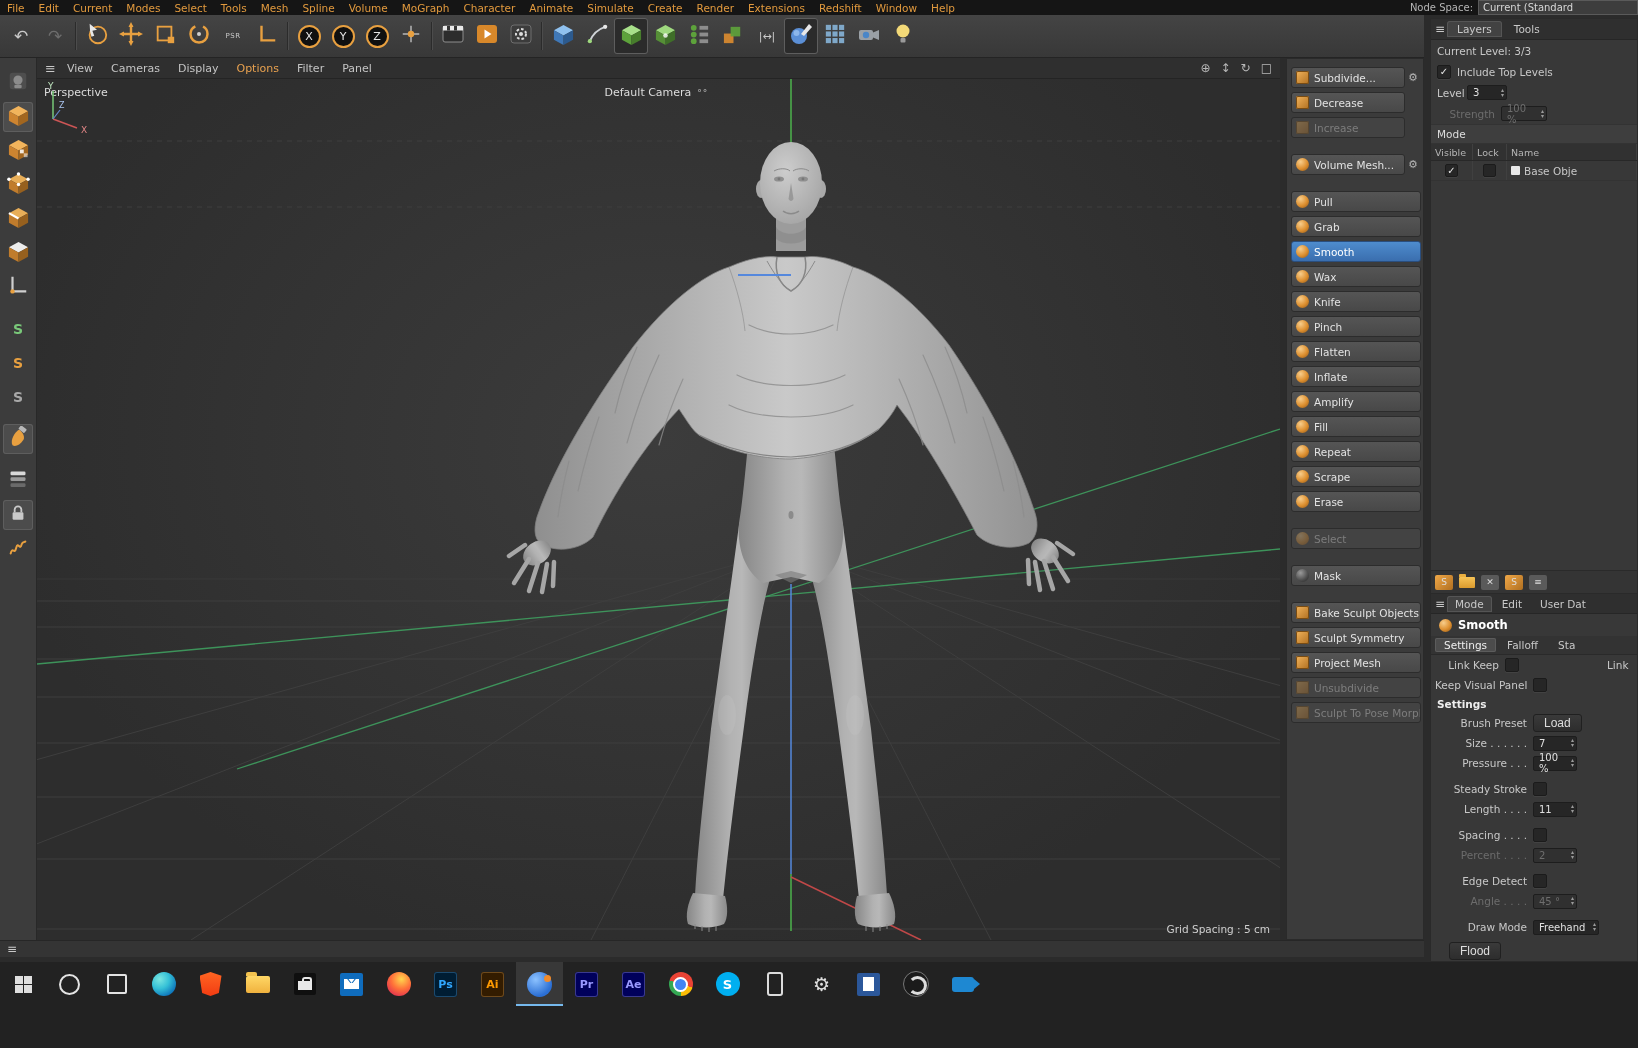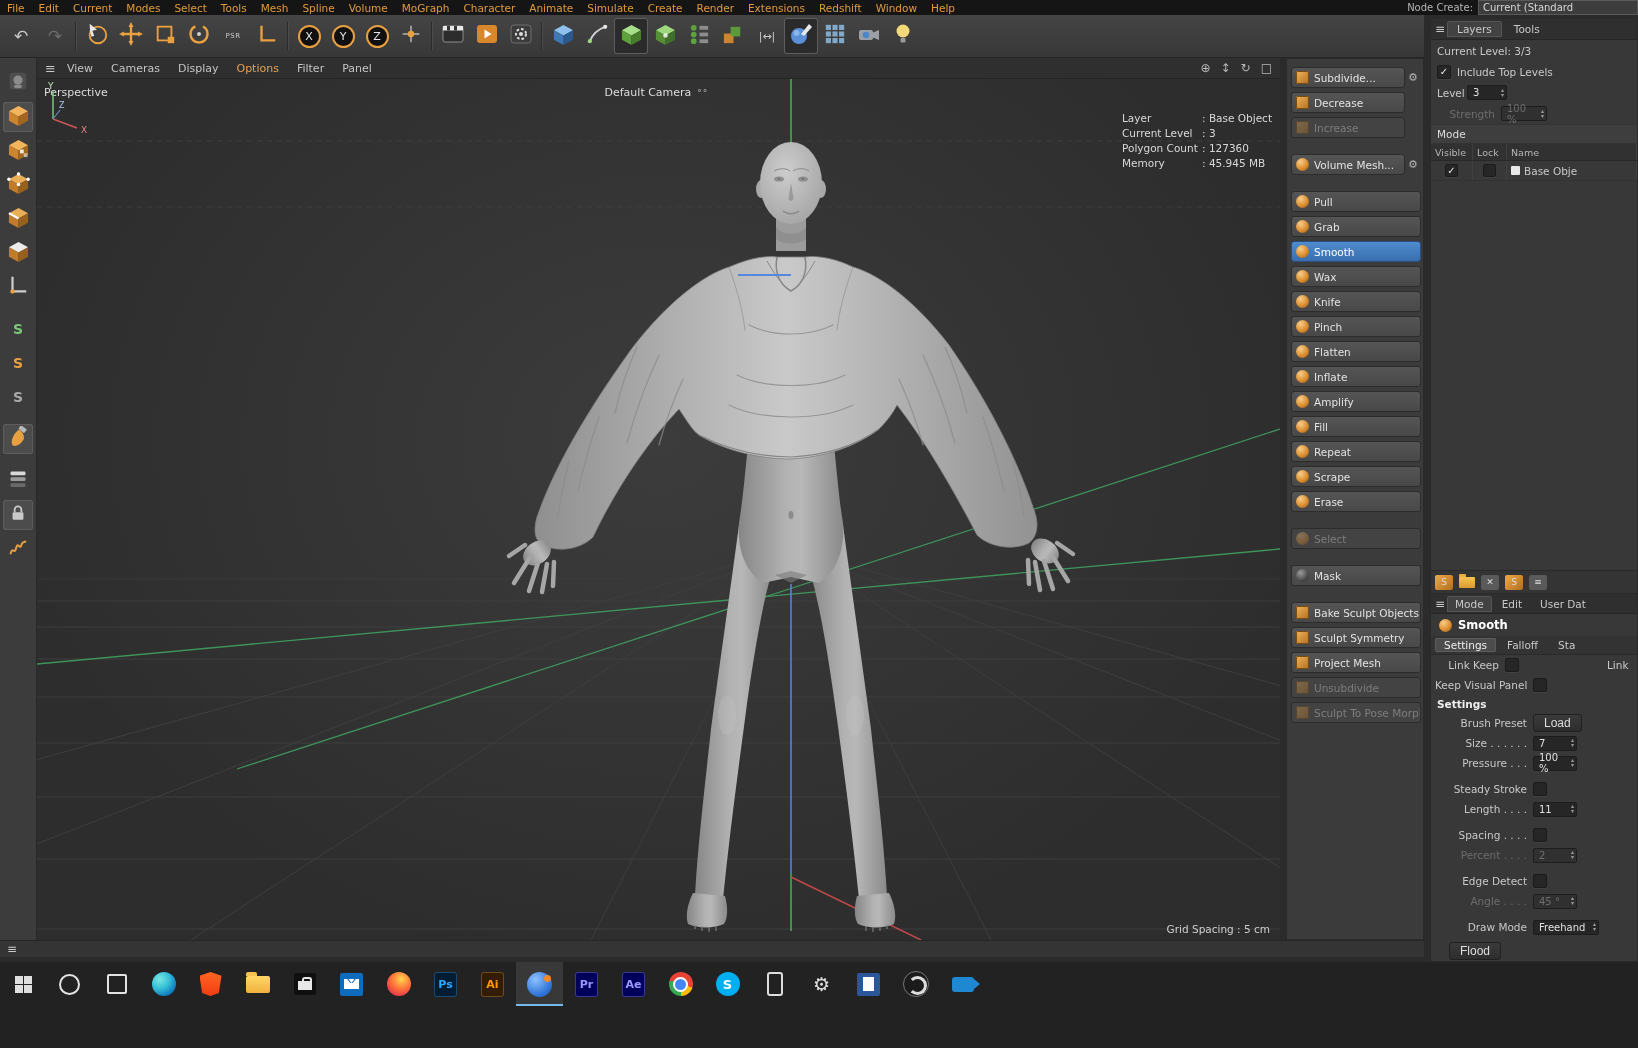--- a/index.html
+++ b/index.html
@@ -184,21 +184,21 @@
   <span class="menu-item">Character</span>
   <span class="menu-item">Animate</span>
   <span class="menu-item">Simulate</span>
   <span class="menu-item">Create</span>
   <span class="menu-item">Render</span>
   <span class="menu-item">Extensions</span>
   <span class="menu-item">Redshift</span>
   <span class="menu-item">Window</span>
   <span class="menu-item">Help</span>
   <span class="mb-spacer"></span>
-  <span class="ns-label">Node Create:</span>
+  <span class="ns-label">Node Space:</span>
   <span class="ns-box">Current (Standard</span>
 </div>
 
 <div class="toolbar">
   <div class="tbtn">
       <span class="g">↶</span>
     </div>
   <div class="tbtn">
       <span class="g dim">↷</span>
     </div>
@@ -633,38 +633,20 @@
         <path d="M746,132 C750,135.5 758,135.5 762,132" stroke="#8a8a8a" stroke-width="1.5" fill="none"></path>
       </g>
 
       <line x1="701" y1="196" x2="754" y2="196" stroke="#5588dd" stroke-width="2"></line>
     </svg>
     <span class="vp-label">Perspective</span>
     <span class="vp-cam">
       <span>Default Camera</span>
       <span class="camdots">°°</span>
     </span>
-    <div class="vp-info">
-      <div class="row">
-          <span class="lab">Layer</span>
-          <span>: Base Object</span>
-        </div>
-      <div class="row">
-          <span class="lab">Current Level</span>
-          <span>: 3</span>
-        </div>
-      <div class="row">
-          <span class="lab">Polygon Count</span>
-          <span>: 127360</span>
-        </div>
-      <div class="row">
-          <span class="lab">Memory</span>
-          <span>: 45.945 MB</span>
-        </div>
-    </div>
     <span class="vp-grid">Grid Spacing : 5 cm</span>
     <svg class="vp-gizmo" width="62" height="56">
       <line x1="16" y1="40" x2="16" y2="12" stroke="#77c977" stroke-width="1.5"></line>
       <line x1="16" y1="40" x2="40" y2="49" stroke="#cc5555" stroke-width="1.5"></line>
       <line x1="16" y1="40" x2="23" y2="31" stroke="#6688cc" stroke-width="1.2"></line>
       <text x="11" y="10" fill="#bfe6bf" font-size="9">Y</text>
       <text x="22" y="29" fill="#aac4ee" font-size="8">Z</text>
       <text x="44" y="54" fill="#e08585" font-size="9">X</text>
     </svg>
   </div>

